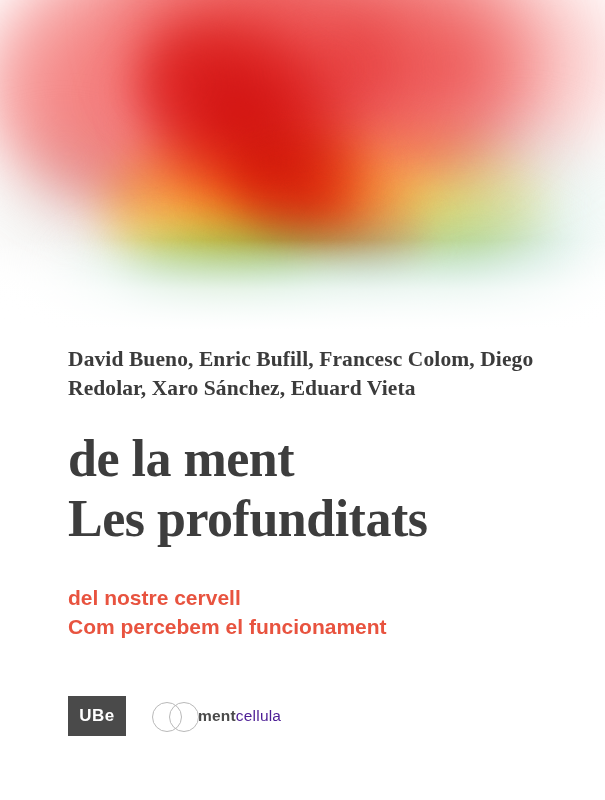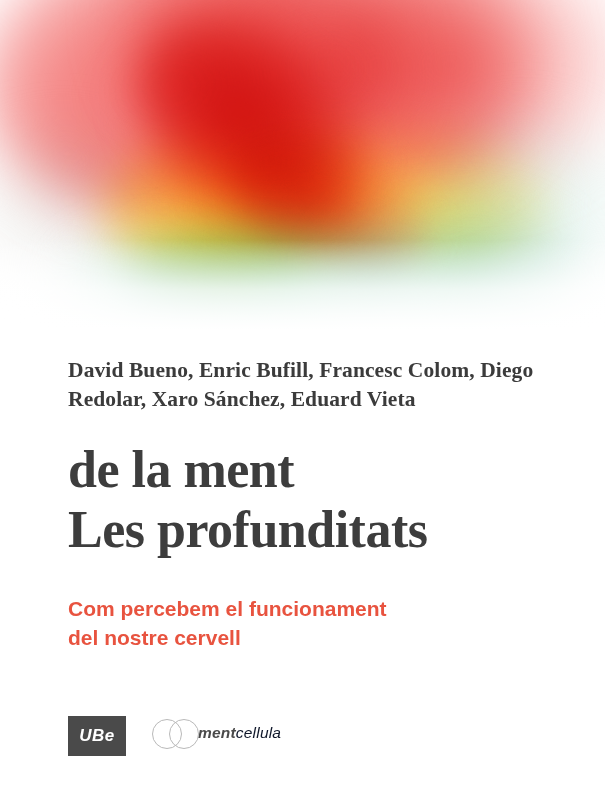--- a/index.html
+++ b/index.html
@@ -134,21 +134,21 @@
     left: 0; bottom: 0;
     width: 605px;
     height: 90px;
     background: linear-gradient(to bottom, rgba(255,255,255,0) 0%, rgba(255,255,255,0.75) 55%, #ffffff 100%);
   }
 
   
   .text-block {
     position: absolute;
     left: 68px;
-    top: 356px;
+    top: 345px;
     width: 490px;
   }
 
   .authors {
     font-family: "Liberation Serif", serif;
     font-weight: bold;
     font-size: 21.5px;
     line-height: 29px;
     color: #3b3b3b;
     letter-spacing: 0.1px;
@@ -170,24 +170,23 @@
     font-weight: bold;
     font-size: 21px;
     line-height: 29px;
     color: #e8533f;
   }
 
   
   .logos {
     position: absolute;
     left: 68px;
-    top: 716px;
+    top: 696px;
     display: flex;
-    align-items: flex-start;
-    font-style: italic;
+    align-items: center;
   }
 
   .ub-logo {
     width: 58px;
     height: 40px;
     background: #4a4a4a;
     color: #ffffff;
     display: flex;
     align-items: center;
     justify-content: center;
@@ -220,21 +219,21 @@
   .ring-1 { left: 0; }
   .ring-2 { left: 17px; }
   .omnis-text {
     font-family: "Liberation Sans", sans-serif;
     font-size: 15.5px;
     color: #5a5a5a;
     margin-left: -6px;
     letter-spacing: 0.2px;
   }
   .omnis-text .bold { font-weight: bold; color: #4a4a4a; }
-  .omnis-text .light { color: #0f172a; }
+  .omnis-text .light { color: #4c1d95; }
 </style>
 </head>
 <body>
 
 <div class="cover">
 
   <div class="artwork">
     <div class="blob blob-grey-left"></div>
     <div class="blob blob-pink-a"></div>
     <div class="blob blob-pink-b"></div>
@@ -251,22 +250,22 @@
     <div class="artwork-fade"></div>
   </div>
 
   <div class="text-block">
     <div class="authors">David Bueno, Enric Bufill, Francesc Colom, Diego Redolar, Xaro Sánchez, Eduard Vieta</div>
     <div class="title">
       <div>de la ment</div>
       <div>Les profunditats</div>
     </div>
     <div class="subtitle">
+      <div>del nostre cervell</div>
       <div>Com percebem el funcionament</div>
-      <div>del nostre cervell</div>
     </div>
   </div>
 
   <div class="logos">
     <div class="ub-logo">UBe</div>
     <div class="omnis-logo">
       <div class="rings">
         <div class="ring ring-1"></div>
         <div class="ring ring-2"></div>
       </div>

